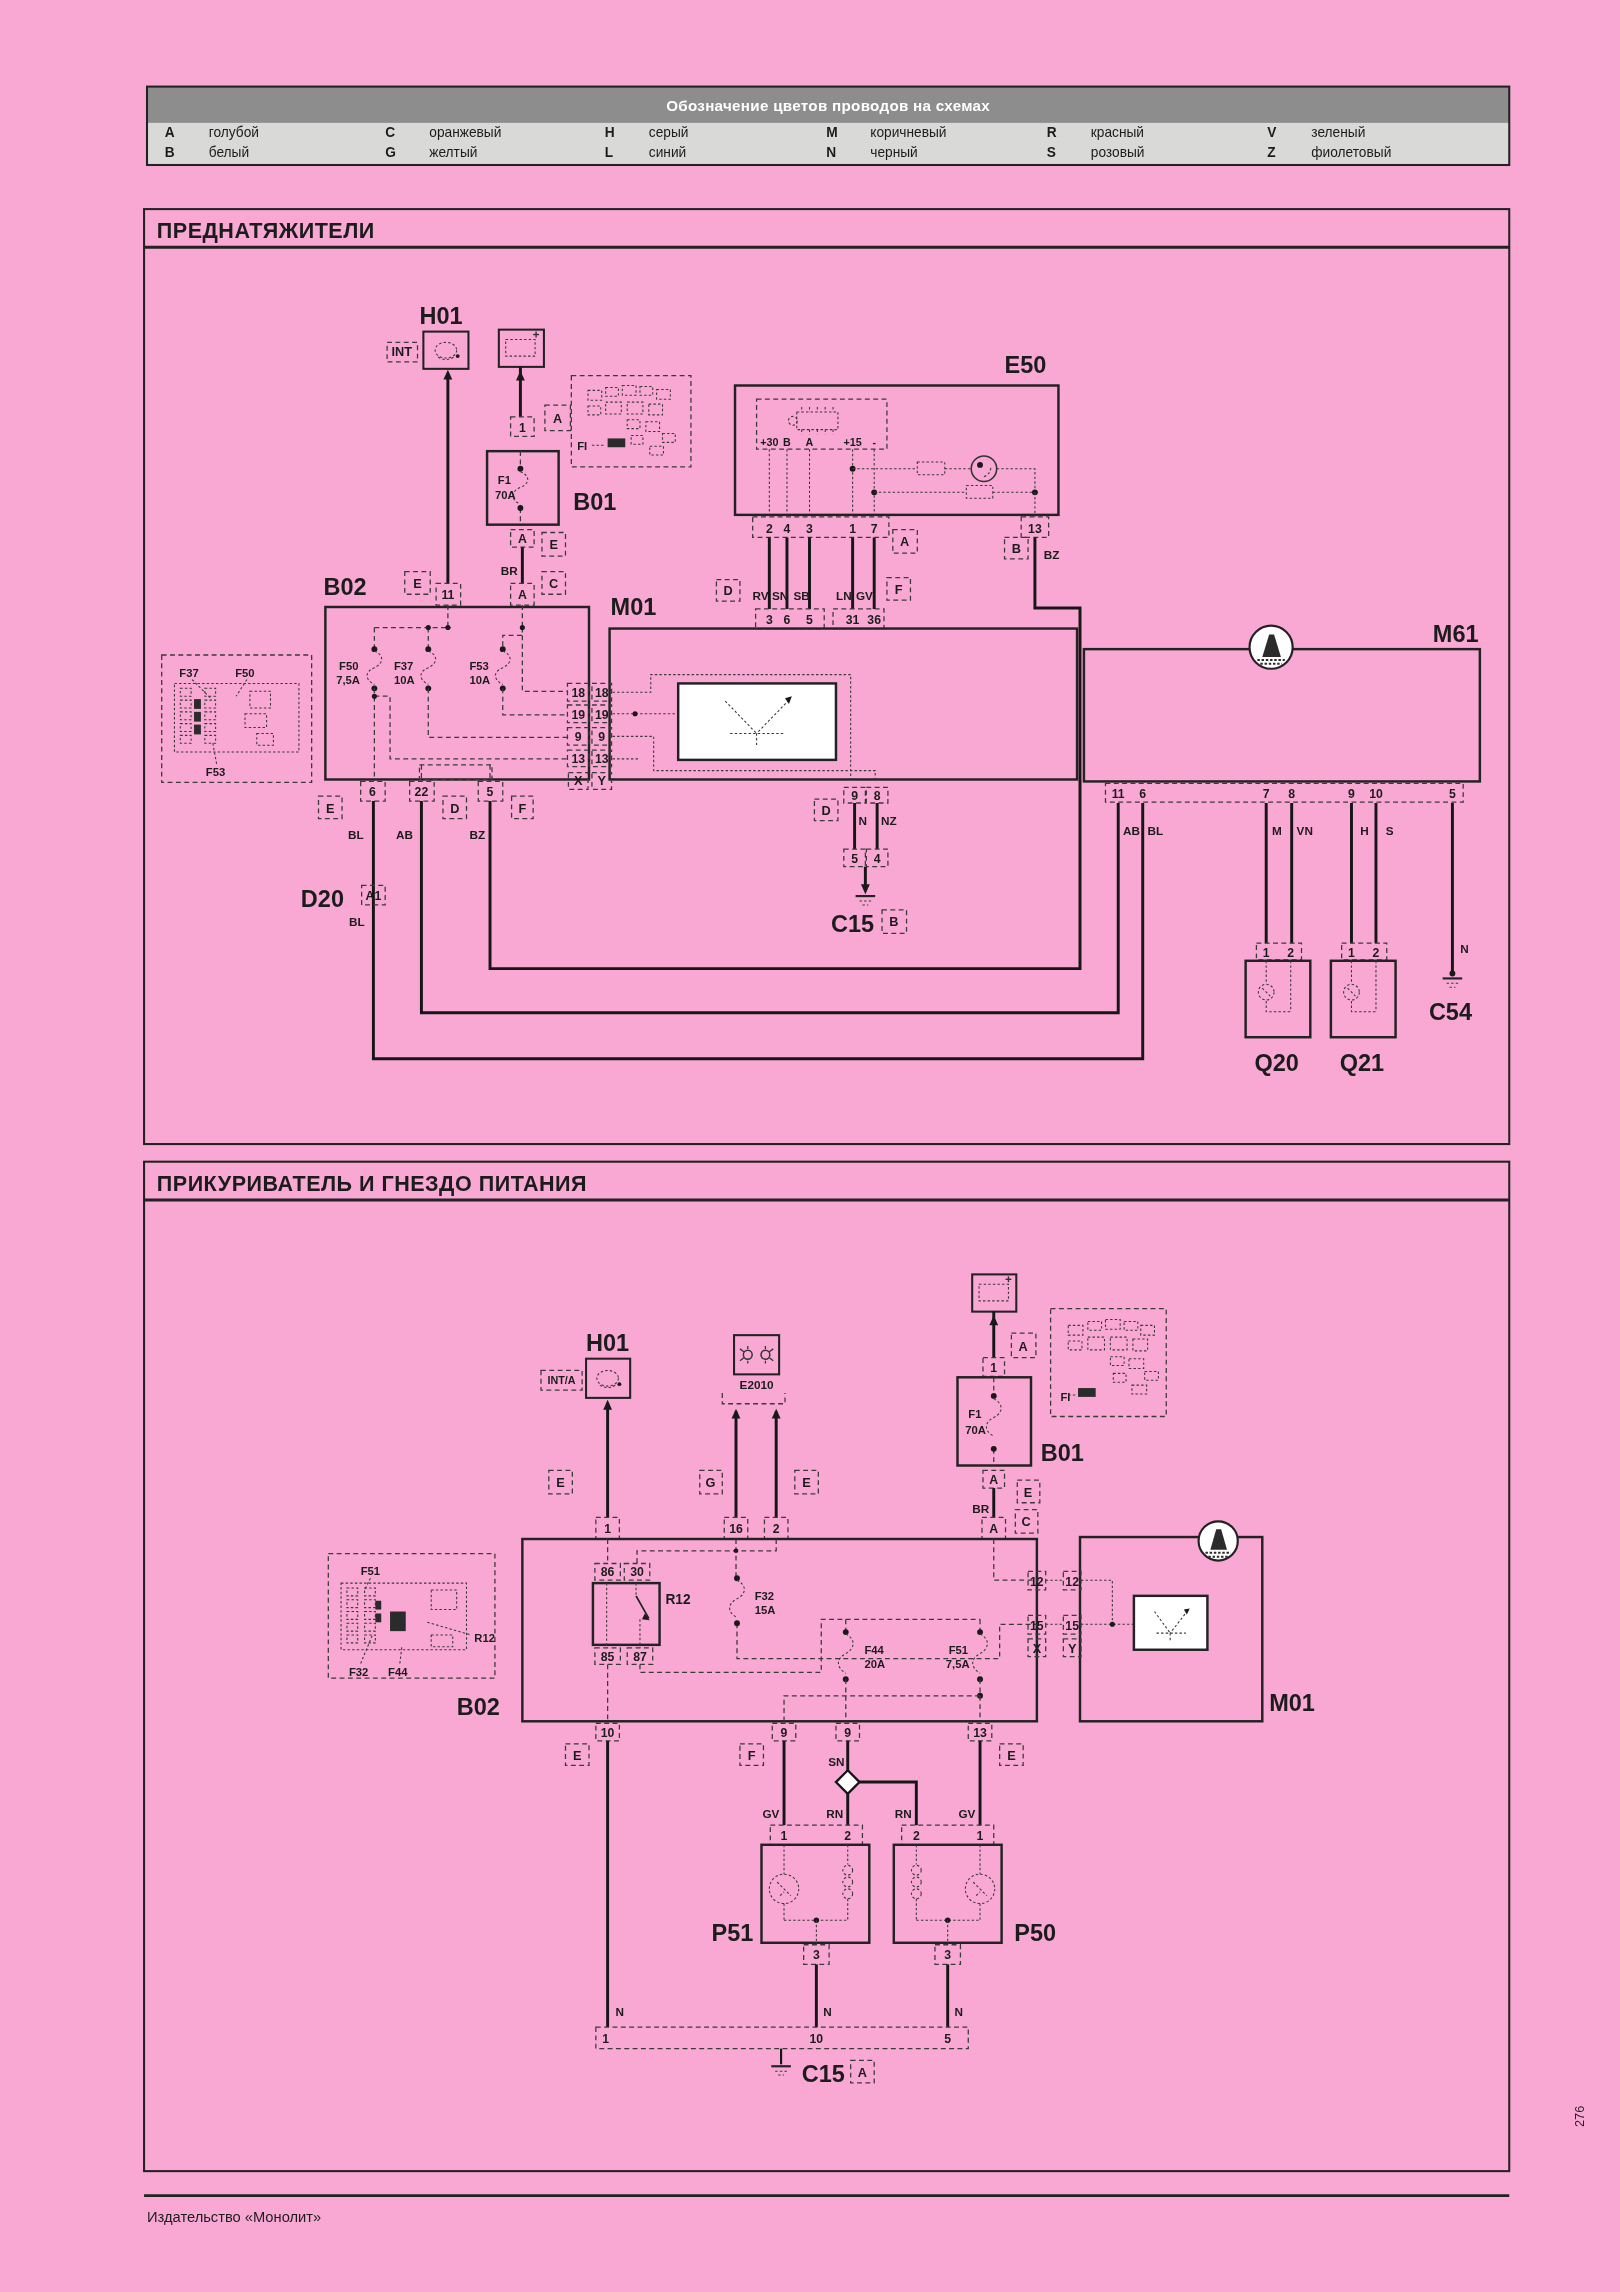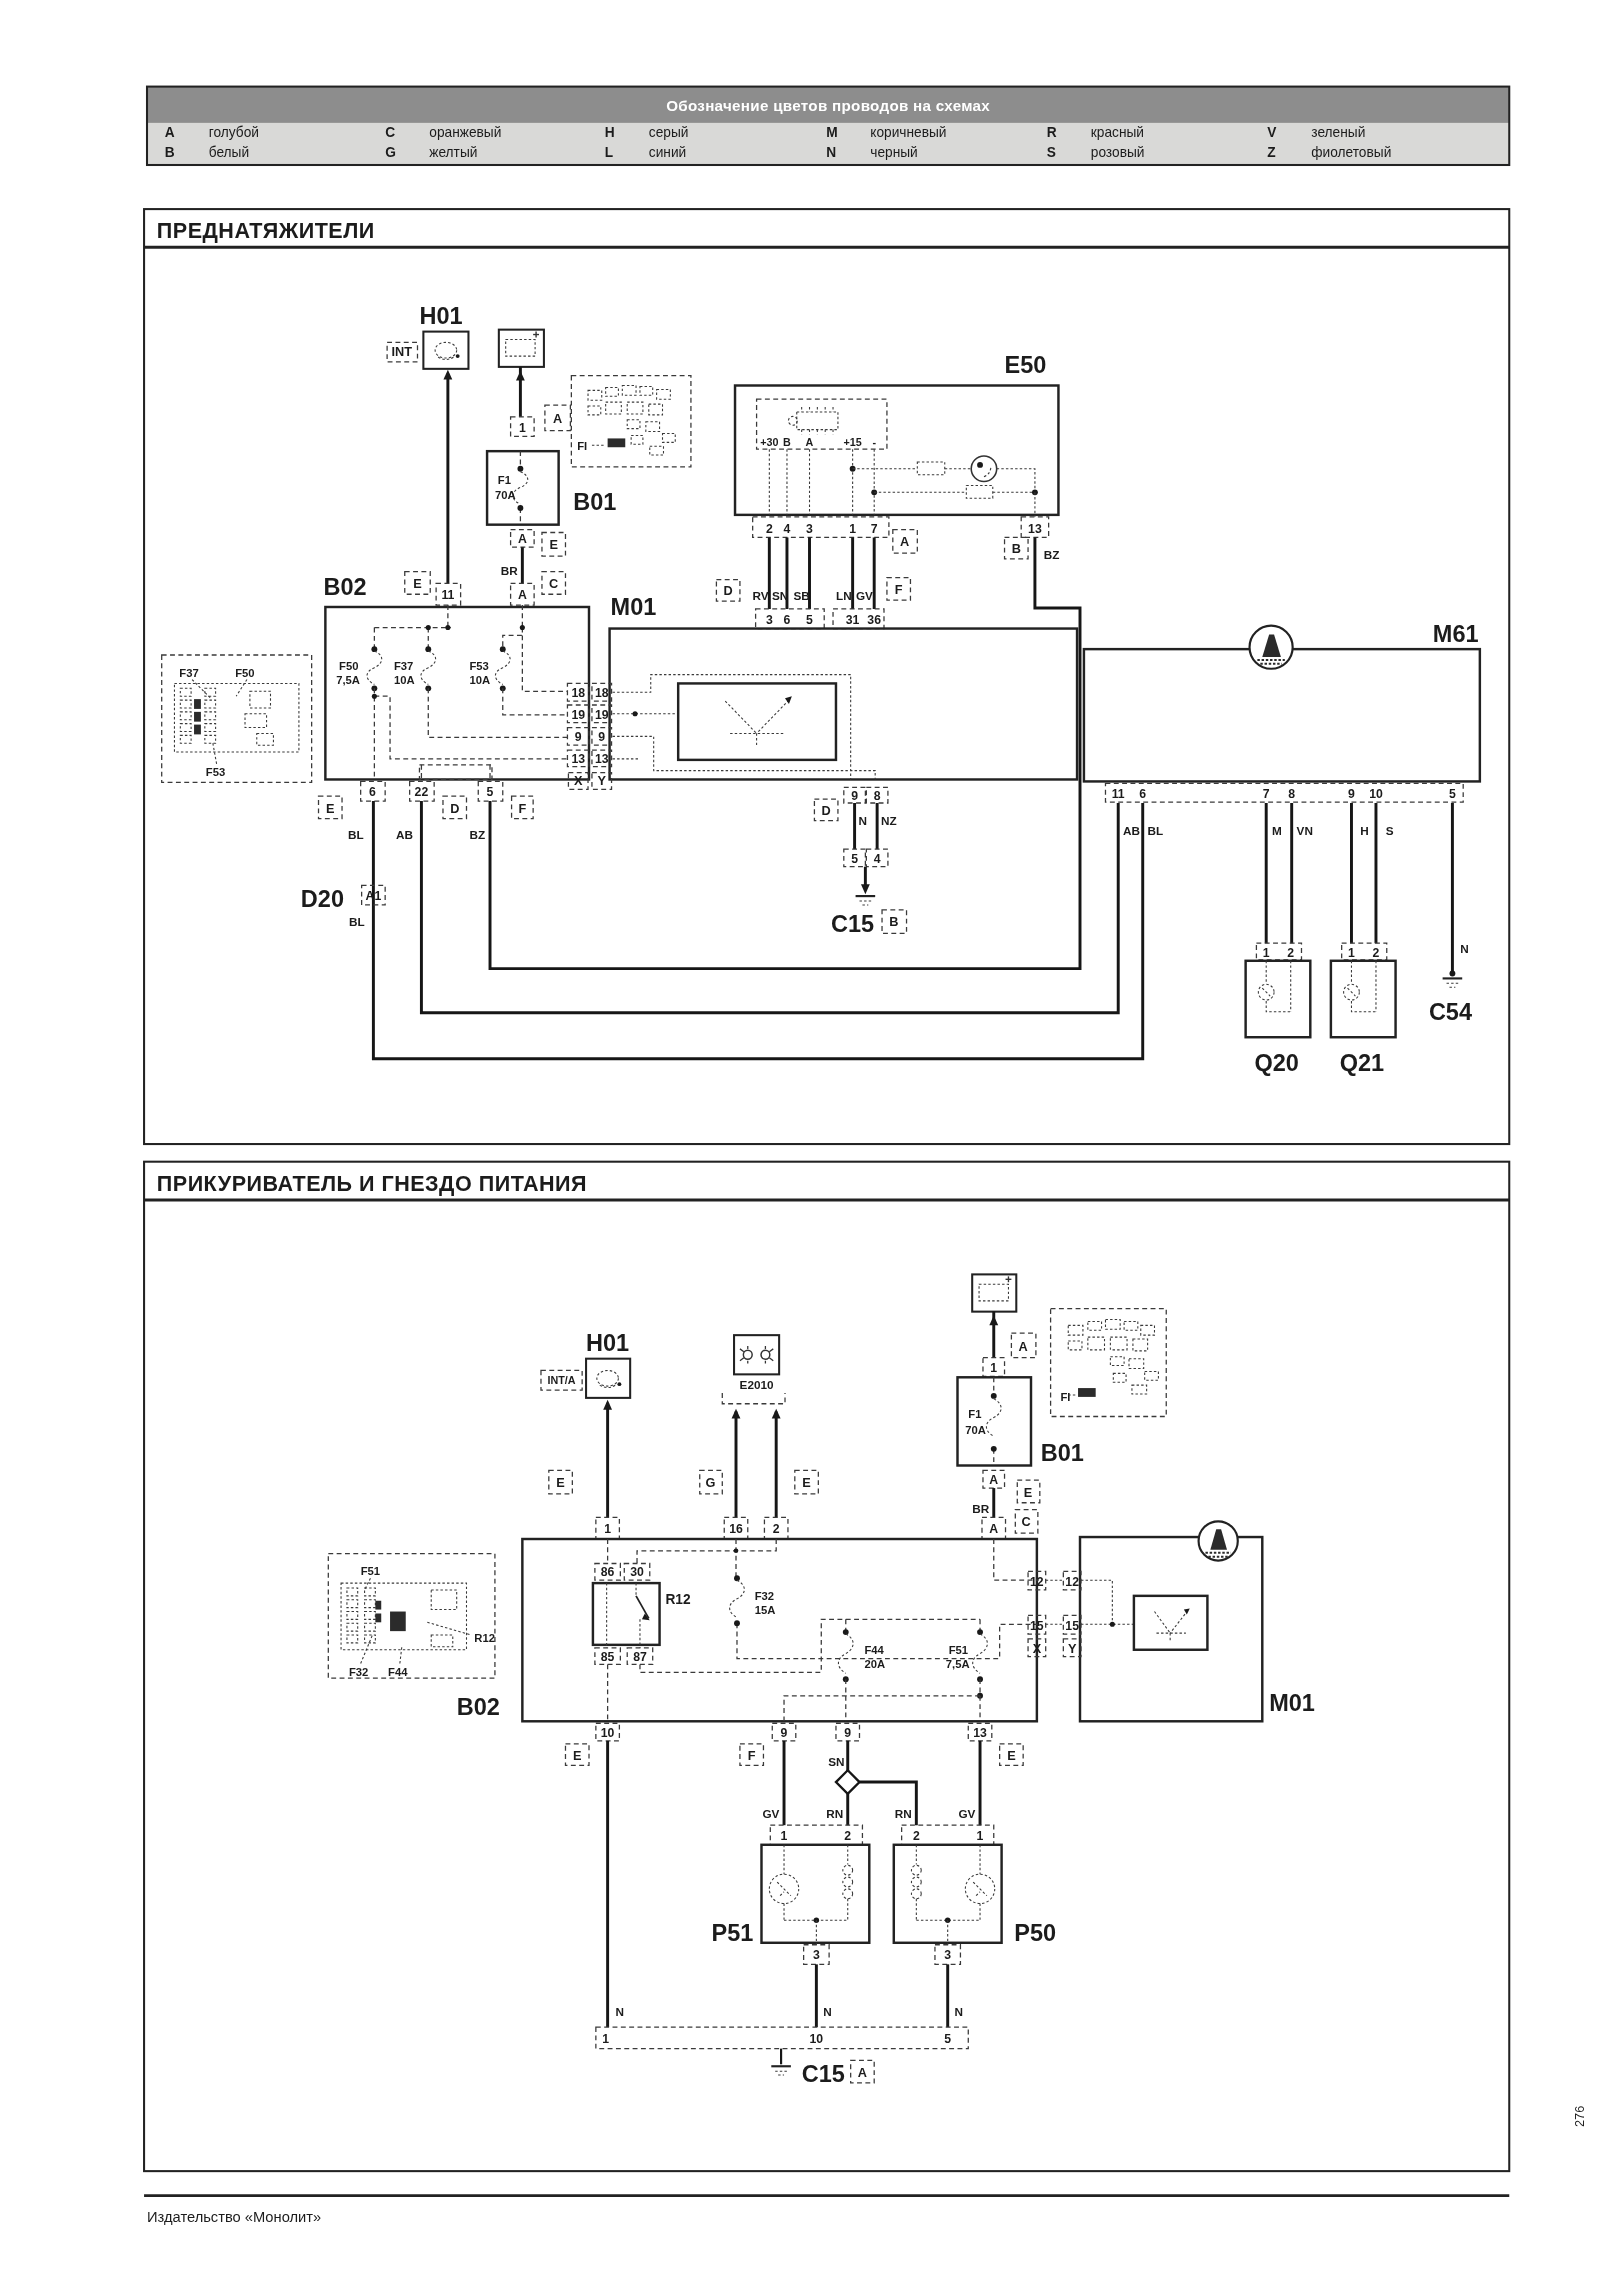--- a/index.html
+++ b/index.html
@@ -1,16 +1,16 @@
 <!DOCTYPE html>
 <html><head>
 <meta charset="utf-8">
 <style>
   html,body{margin:0;padding:0;background:#e8e8e6;}
-  #page{position:relative;width:1620px;height:2293px;background:#ffffff;font-family:"Liberation Sans",sans-serif;}
+  #page{position:relative;width:1620px;height:2293px;background:#f9a8d4;font-family:"Liberation Sans",sans-serif;}
   svg{position:absolute;left:0;top:0;}
   svg text{font-family:"Liberation Sans",sans-serif;fill:#1c1c1c;}
   .b25{fill:none;stroke:#222;stroke-width:2.5;}
   .b2{fill:none;stroke:#222;stroke-width:2.1;}
   .bw{fill:#fff;stroke:#222;stroke-width:2.5;}
   .d{fill:none;stroke:#3a3a3a;stroke-width:1.3;stroke-dasharray:5 3.5;}
   .d2{fill:none;stroke:#3a3a3a;stroke-width:1.1;stroke-dasharray:2.5 2.2;}
   .w{fill:none;stroke:#161616;stroke-width:3;}
   .w2{fill:none;stroke:#161616;stroke-width:2.2;}
   .dk{fill:#2b2b2b;stroke:none;}

